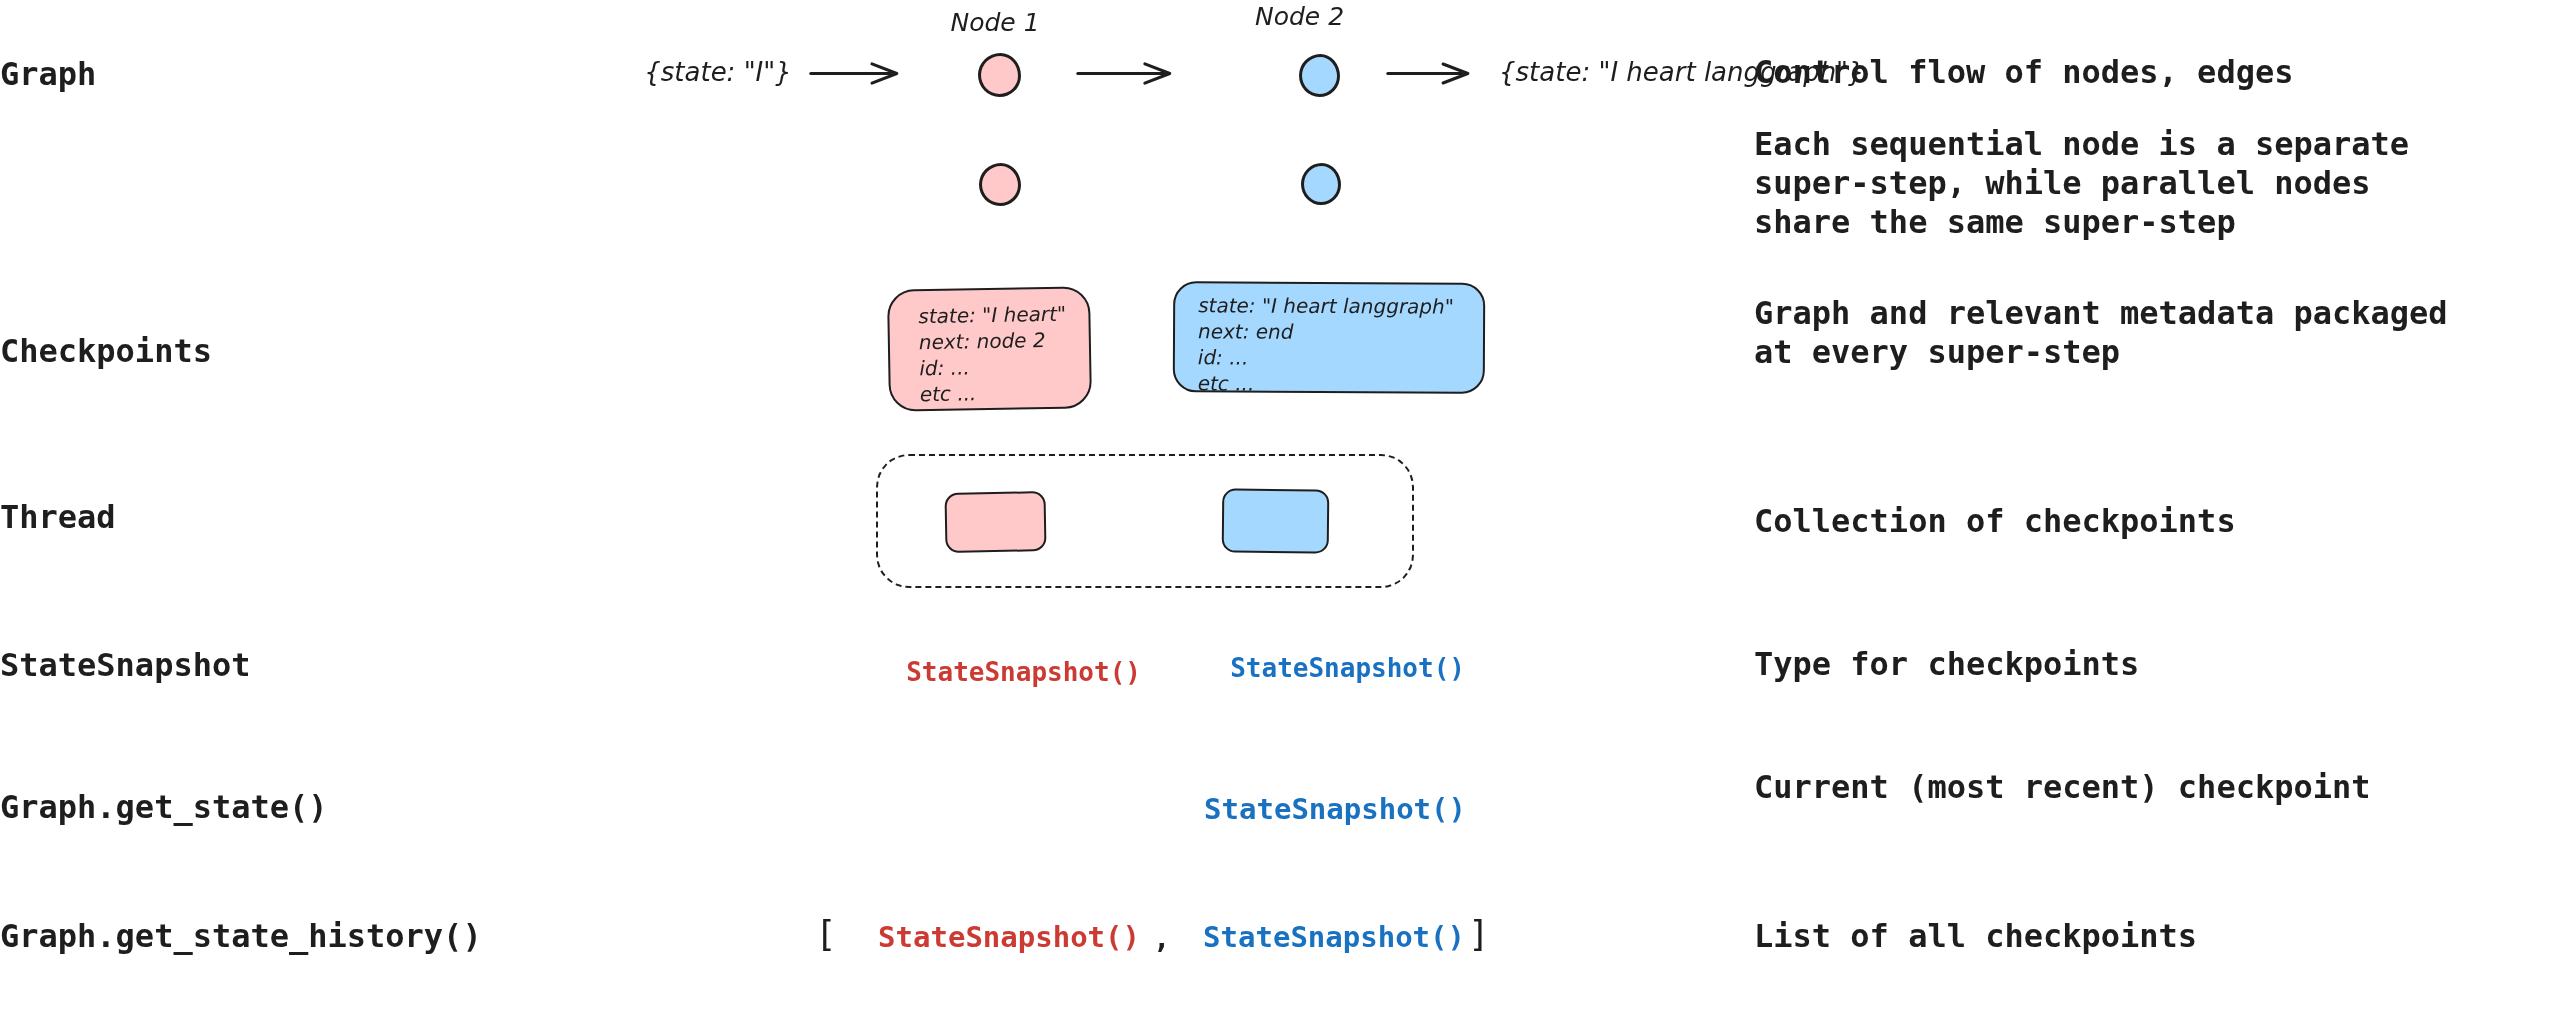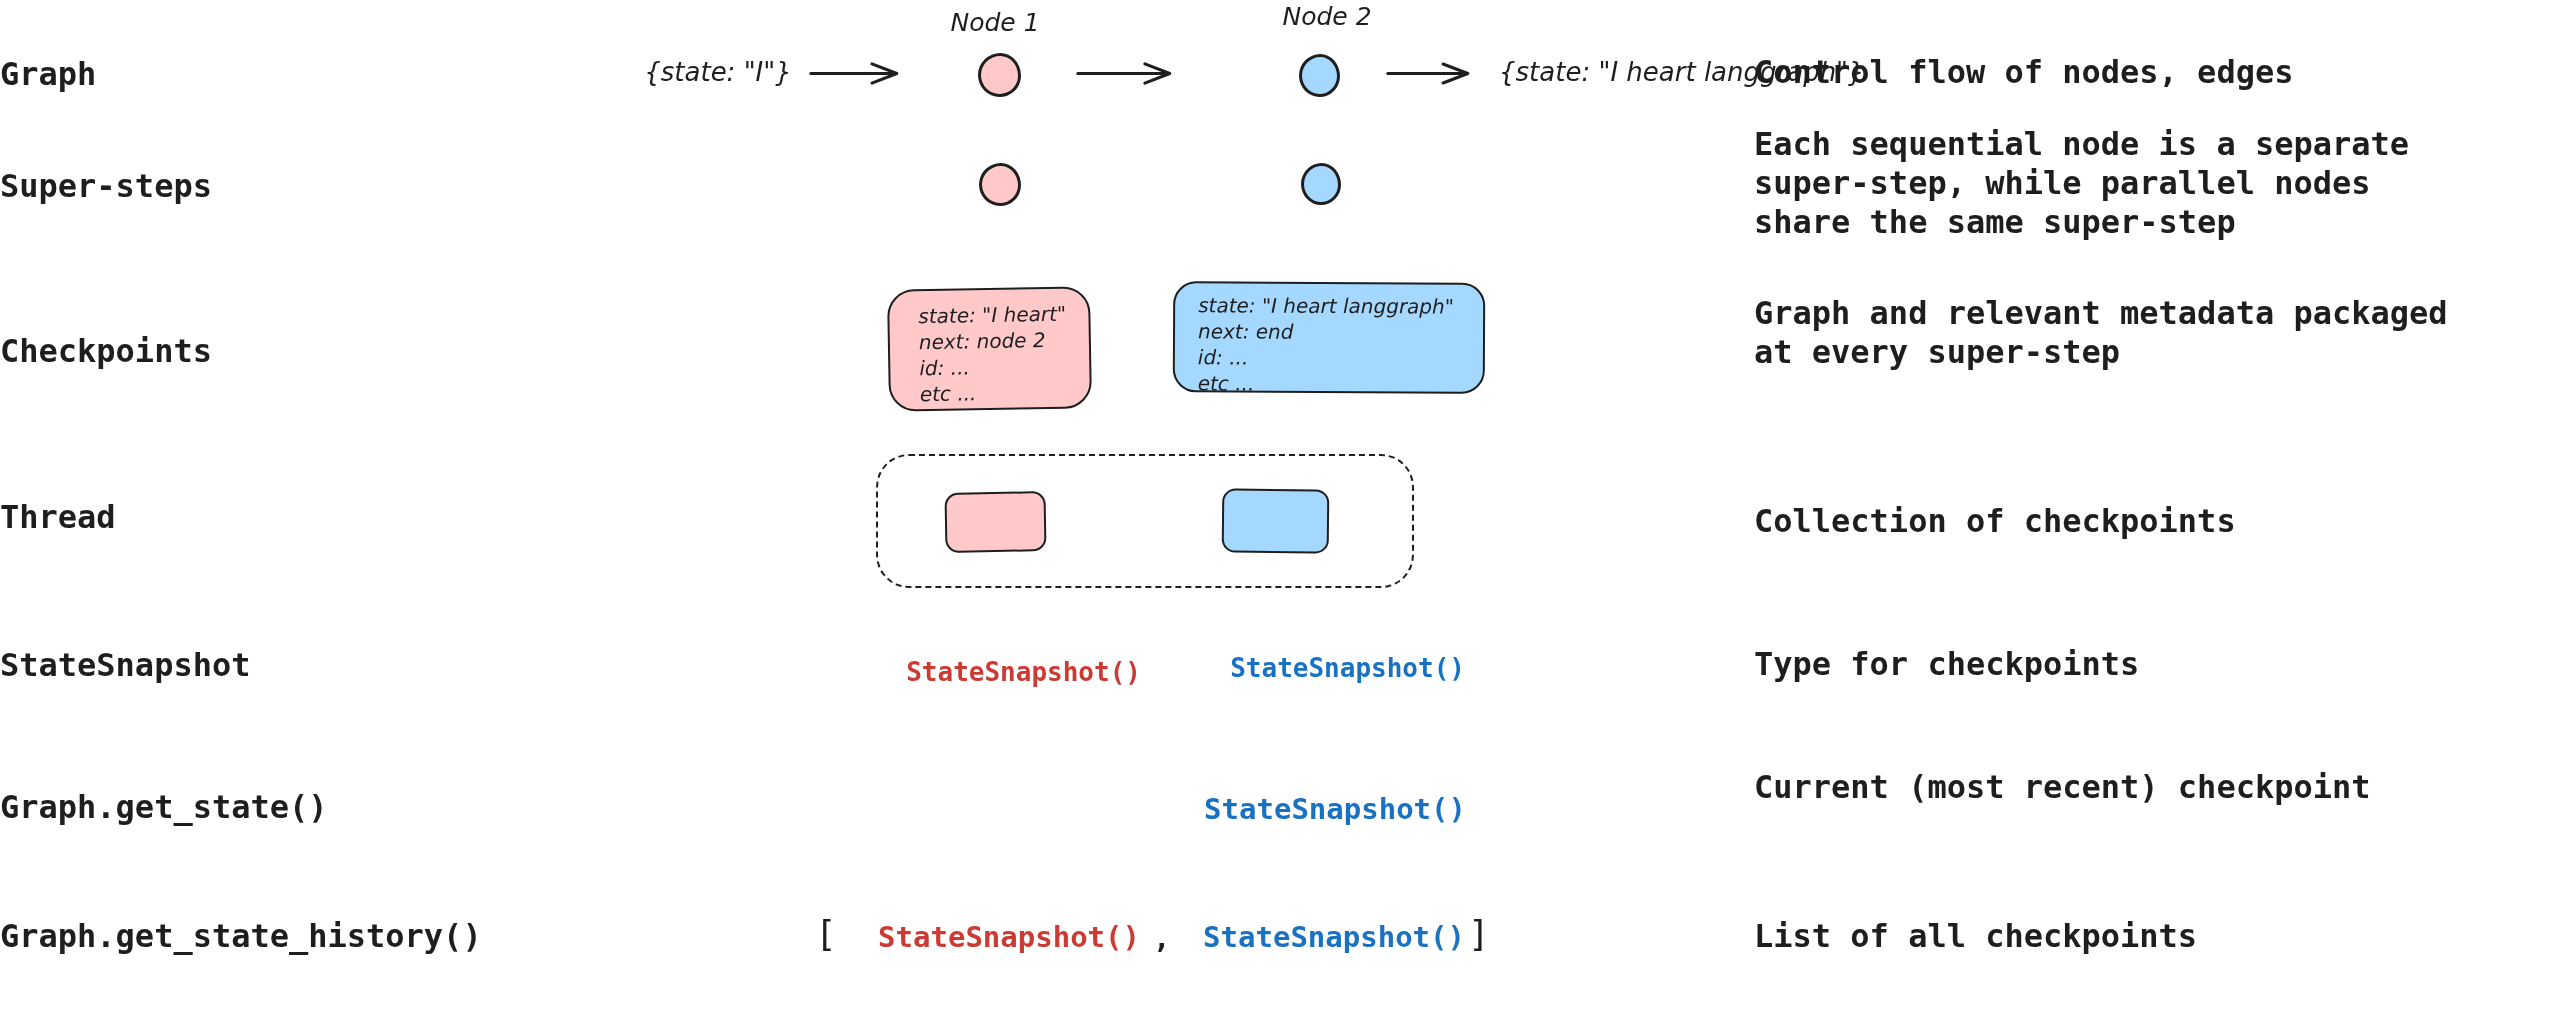--- a/index.html
+++ b/index.html
@@ -48,37 +48,36 @@
   .snap.blue{color:var(--blue-text);}
   .bracket{position:absolute;font:400 36px/42px "DejaVu Sans Mono", monospace;color:var(--ink);}
   .comma{position:absolute;font:700 29px/34px "DejaVu Sans Mono", monospace;color:var(--ink);}
 </style>
 </head>
 <body>
 
 <div class="stage">
 
   <div class="row-label" style="top:55px">Graph</div>
-  <div class="row-label" style="top:167px">Super-steps</div>
   <div class="row-label" style="top:332px">Checkpoints</div>
   <div class="row-label" style="top:646px">StateSnapshot</div>
   <div class="row-label" style="top:498px">Thread</div>
   <div class="row-label" style="top:788px">Graph.get_state()</div>
   <div class="row-label" style="top:917px">Graph.get_state_history()</div>
 
   <div class="desc" style="top:53px">Control flow of nodes, edges</div>
   <div class="desc" style="top:125px">Each sequential node is a separate super-step, while parallel nodes share the same super-step</div>
   <div class="desc" style="top:294px">Graph and relevant metadata packaged at every super-step</div>
   <div class="desc" style="top:502px">Collection of checkpoints</div>
   <div class="desc" style="top:645px">Type for checkpoints</div>
   <div class="desc" style="top:768px">Current (most recent) checkpoint</div>
   <div class="desc" style="top:917px">List of all checkpoints</div>
 
   <div class="abs hand" style="left:923px;top:7.7px;width:144px;text-align:center;font-size:25px">Node 1</div>
-  <div class="abs hand" style="left:1255px;top:1.9px;width:144px;text-align:center;font-size:25px">Node 2</div>
+  <div class="abs hand" style="left:1255px;top:1.9px;width:144px;font-size:25px">Node 2</div>
 
   <div class="abs hand" style="left:632px;top:57px;width:172px;text-align:center;font-size:26px;white-space:nowrap">{state: "I"}</div>
 
   <svg class="arrow" style="left:807px;top:60px" width="107" height="27" viewBox="0 0 112 28">
     <path d="M4 14 H88"></path>
       <path d="M68 4 L94 14 L68 24"></path>
   </svg>
 
   <div class="node-circle node-pink" style="left:978px;top:53px;width:43px;height:44px"></div>
 

